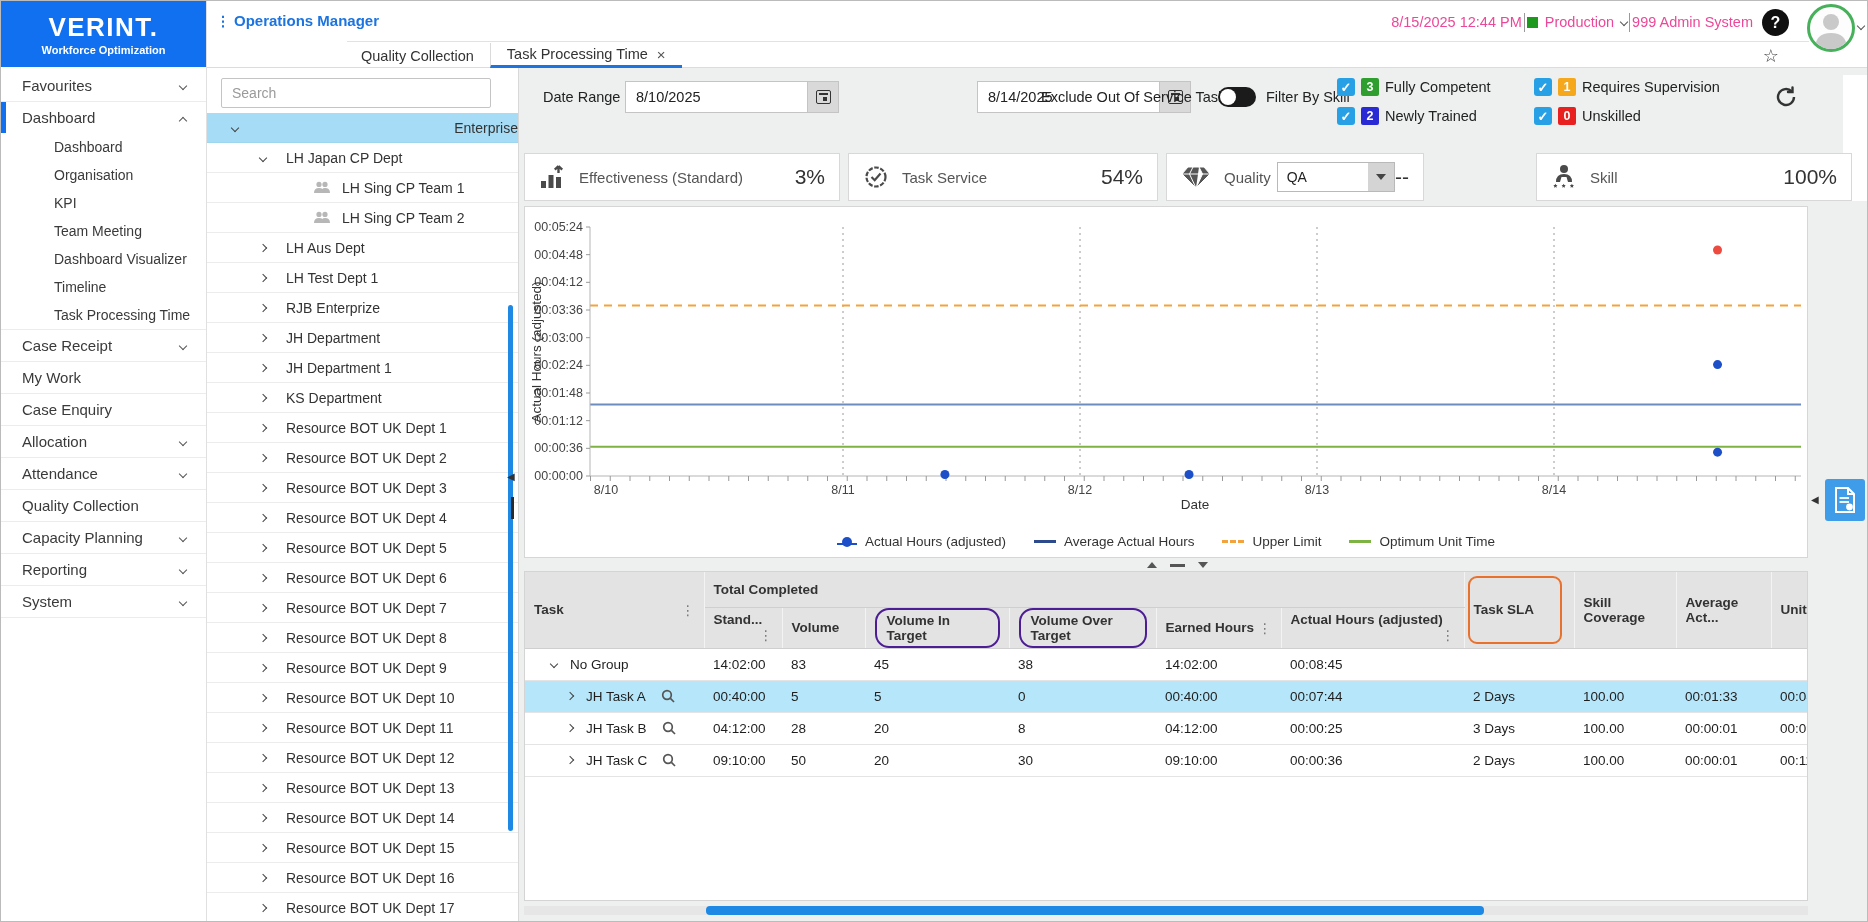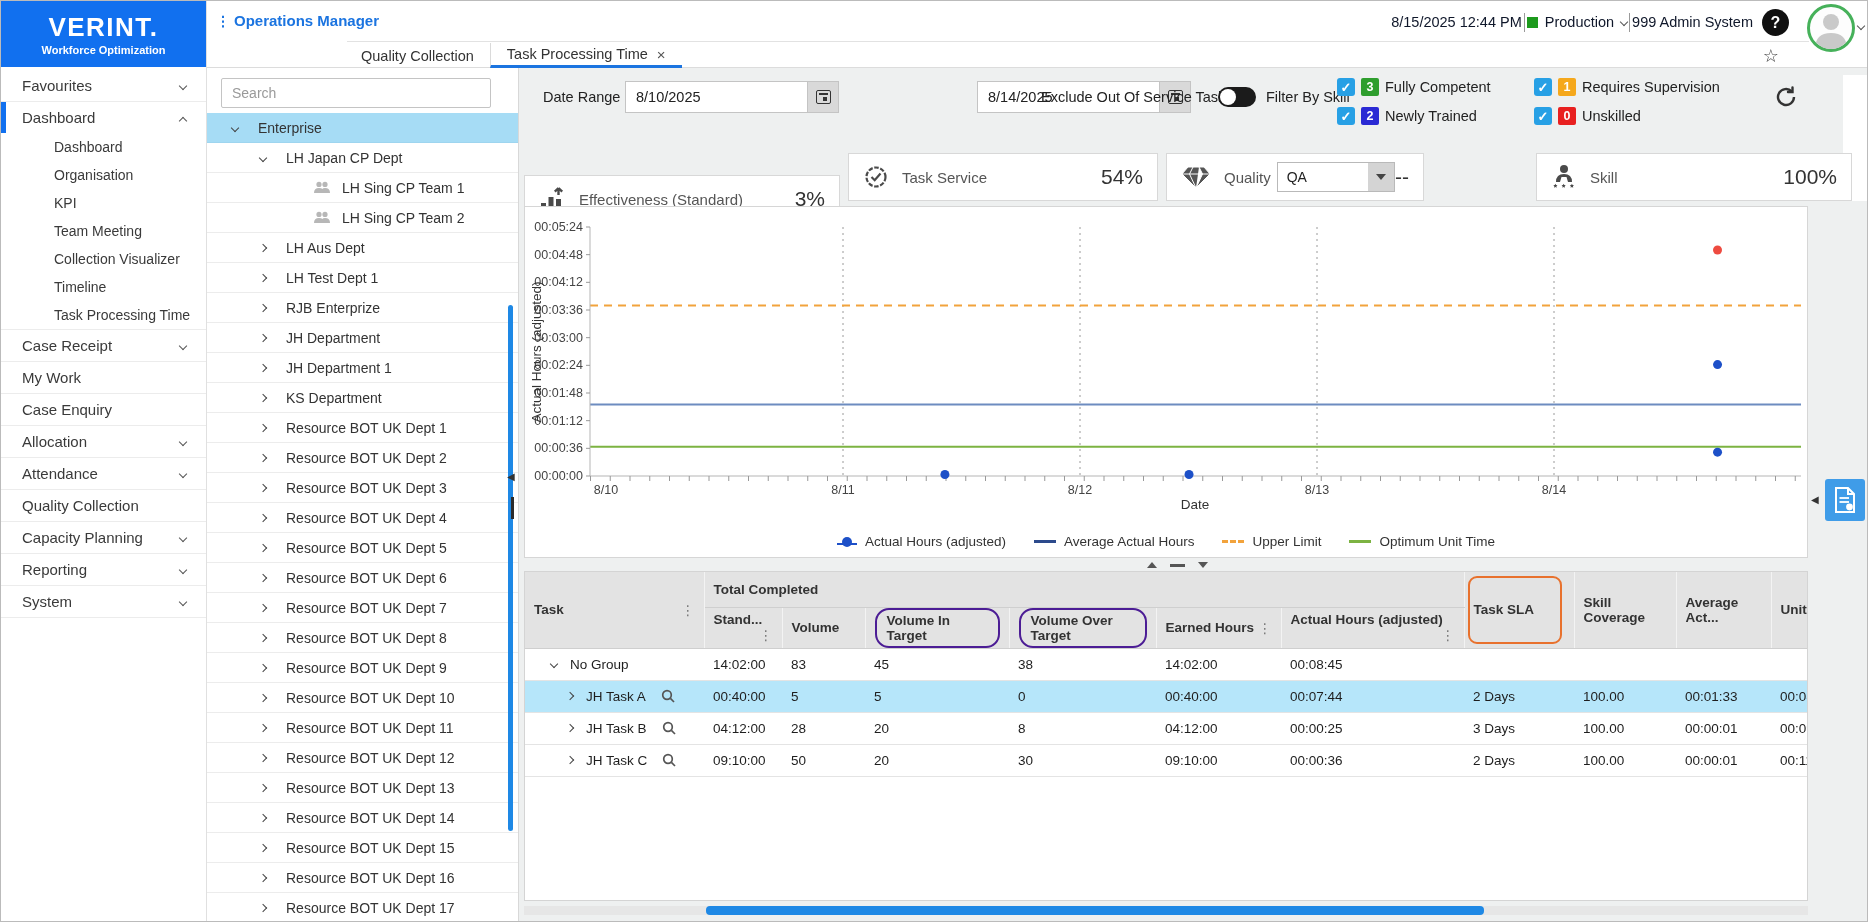--- a/index.html
+++ b/index.html
@@ -19,21 +19,21 @@
   .chev { width:8px; height:8px; border-right:2px solid #555; border-bottom:2px solid #555; transform:rotate(45deg); display:inline-block; flex:none; }
   .chev.up { transform:rotate(-135deg); margin-top:6px; }
   .chev.right { transform:rotate(-45deg); }
   .chev.sm { width:6px; height:6px; border-width:1.6px; }
 
   
   .topbar { position:absolute; left:206px; top:0; right:0; height:42px; background:#fff; }
   .om-label { position:absolute; left:9px; top:11px; color:#1b74e0; font-weight:bold; font-size:15px; display:flex; align-items:center; gap:5px; }
   .om-dots { font-size:14px; letter-spacing:-1px; }
   .h-rule { position:absolute; left:140px; top:40px; right:58px; height:1px; background:#e2e2e2; }
-  .tr-cluster { position:absolute; right:114px; top:0; height:42px; display:flex; align-items:center; gap:2px; font-size:14.5px; color:#0f172a; }
+  .tr-cluster { position:absolute; right:114px; top:0; height:42px; display:flex; align-items:center; gap:2px; font-size:14.5px; color:#ec4899; }
   .vline { width:1px; height:19px; background:#9a9a9a; }
   .env { display:flex; align-items:center; gap:7px; }
   .env-dot { width:11px; height:11px; background:#1d9a1d; display:inline-block; }
   .help { position:absolute; right:78px; top:8px; width:27px; height:27px; border-radius:50%; background:#101010; color:#fff; font-weight:bold; font-size:16px; display:flex; align-items:center; justify-content:center; cursor:pointer; }
   .avatar { position:absolute; right:12px; top:3px; width:48px; height:48px; border-radius:50%; border:3px solid #46b15a; background:#fdfdfd; overflow:hidden; cursor:pointer; z-index:6; }
   .avatar svg { display:block; }
   .avatar-chev { position:absolute; right:2px; top:24px; color:#999; }
 
   
   .tabbar { position:absolute; left:206px; right:0; top:42px; height:25px; background:#fff; border-bottom:1px solid #dcdcdc; }
@@ -45,21 +45,21 @@
   .fav-star { position:absolute; right:88px; top:2px; font-size:18px; color:#444; cursor:pointer; }
 
   
   .tree-panel { position:absolute; left:206px; top:67px; width:312px; bottom:0; background:#fff; border-right:1px solid #d8d8d8; overflow:hidden; }
   .search { position:absolute; left:14px; top:10px; width:270px; height:30px; border:1px solid #c4c4c4; border-radius:2px; padding:0 10px; font-size:14px; color:#be185d; font-family:"Liberation Sans",sans-serif; }
   .search::placeholder { color:#9a9a9a; }
   .tree-list { position:absolute; left:0; right:0; top:45px; }
   .tree-row { height:30px; display:flex; align-items:center; border-bottom:1px solid #ececec; font-size:14px; color:#333; background:#fff; cursor:pointer; }
   .tree-row.sel { background:#a6dcf5; border-color:#9ed5ef; }
   .tree-row .chev { border-color:#444; margin-right:20px; }
-  .tree-row.d0 { padding-left:25px; }
+  .tree-row.d0 { padding-left:25px;justify-content:space-between; }
   .tree-row.d1 { padding-left:53px; }
   .tree-row.d2 { padding-left:106px; }
   .ppl { width:18px; height:14px; margin-right:11px; display:inline-flex; }
   .tree-scroll { position:absolute; right:5px; top:237px; width:5px; height:526px; background:#1e88e5; border-radius:3px; }
 
   .collapse-left { position:absolute; left:506px; top:470px; font-size:10px; color:#333; z-index:6; cursor:pointer; }
   .drag-handle { position:absolute; left:510px; top:496px; width:3px; height:22px; background:#2b2b2b; z-index:6; }
 
   
   .content { position:absolute; left:518px; top:67px; right:0; bottom:0; background:#eef0f0; }
@@ -154,21 +154,21 @@
         </div>
         <div class="nav-group active">
           <div class="nav-item">
             <span>Dashboard</span>
             <span class="chev sm up"></span>
           </div>
           <div class="nav-sub">Dashboard</div>
           <div class="nav-sub">Organisation</div>
           <div class="nav-sub">KPI</div>
           <div class="nav-sub">Team Meeting</div>
-          <div class="nav-sub">Collection Visualizer</div>
+          <div class="nav-sub">Dashboard Visualizer</div>
           <div class="nav-sub">Timeline</div>
           <div class="nav-sub">Task Processing Time</div>
         </div>
         <div class="nav-group">
           <div class="nav-item">
             <span>Case Receipt</span>
             <span class="chev sm down"></span>
           </div>
         </div>
         <div class="nav-group">
@@ -431,21 +431,21 @@
           <span class="skill-label">Unskilled</span>
         </div>
       </div>
     <div class="refresh">
       <svg width="24" height="24" viewBox="0 0 24 24" fill="none" stroke="#333" stroke-width="2.4">
         <path d="M20 12a8 8 0 1 1-2.3-5.6"></path>
           <path d="M18.5 2.5v4.5h-4.5" stroke-linecap="round"></path>
       </svg>
     </div>
 
-    <div class="kpi" style="left:5px;width:316px;margin-top:22px;">
+    <div class="kpi" style="left:5px;width:316px;">
       <svg width="27" height="26" viewBox="0 0 27 26">
         <rect x="2" y="17" width="5" height="7" fill="#4a4a4a"></rect>
           <rect x="9.5" y="11" width="5" height="13" fill="#4a4a4a"></rect>
         <rect x="17" y="13" width="5" height="11" fill="#4a4a4a"></rect>
         <path d="M19.5 9 L19.5 2 M19.5 2 L15.8 5.6 M19.5 2 L23.2 5.6" stroke="#4a4a4a" stroke-width="2.4" fill="none"></path>
       </svg>
       <span class="kpi-label">Effectiveness (Standard)</span>
       <span class="kpi-value">3%</span>
     </div>
     <div class="kpi" style="left:329px;width:310px;">

